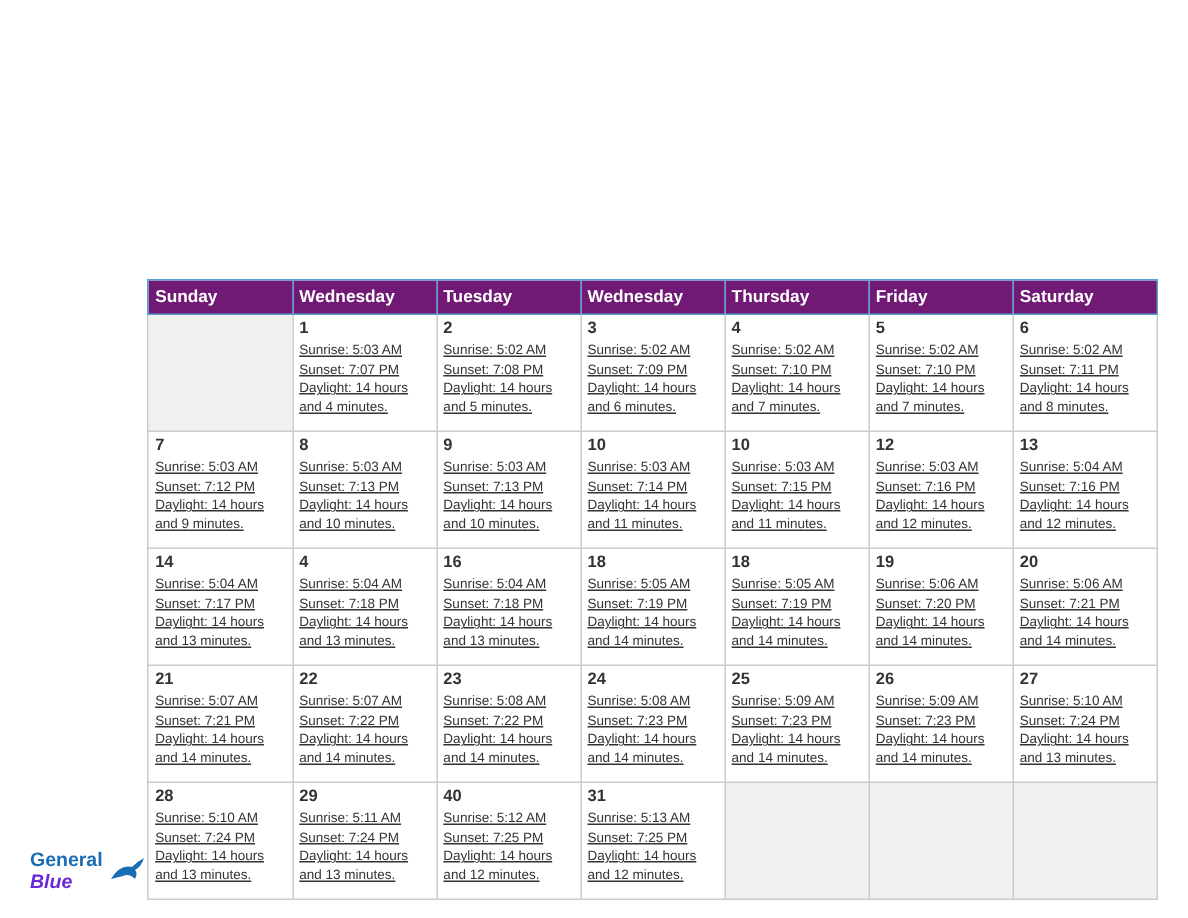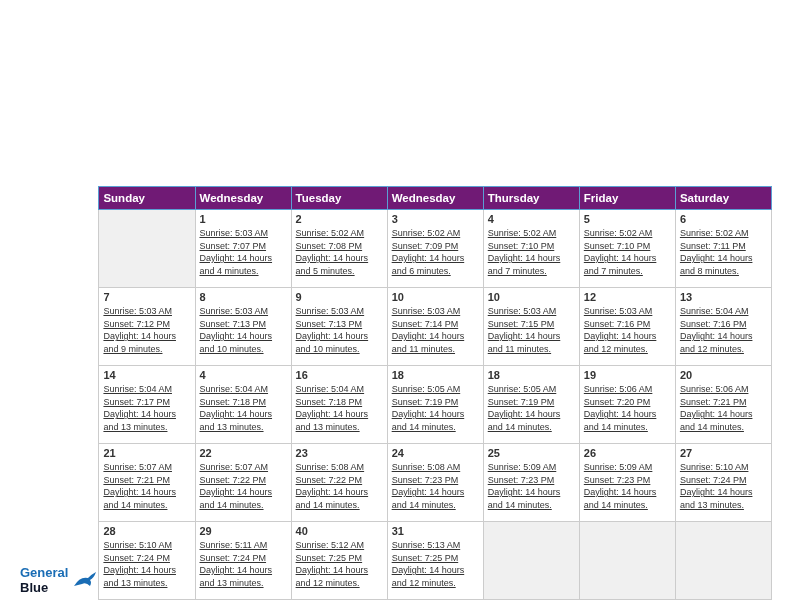--- a/index.html
+++ b/index.html
@@ -103,21 +103,21 @@
   </style>
 </head>
 <body>
 
 <div class="page">
   <div class="header">
     <div class="logo">
       <div>
         <div class="logo-text">
           <span>General</span><br>
-          <span style="color:#0f172a;">Blue</span>
+          <span style="color:#6d28d9;font-style:italic;">Blue</span>
         </div>
       </div>
       <svg class="logo-bird" viewBox="0 0 28 24">
         <path d="M4 18 Q10 8 18 10 Q22 6 26 4 Q24 10 20 12 Q22 14 20 18 Q16 14 12 16 Z" fill="#1a6db5"></path>
       </svg>
     </div>
     <div class="title-section">
       <div class="month-title"></div>
       <div class="location"></div>
     </div>

